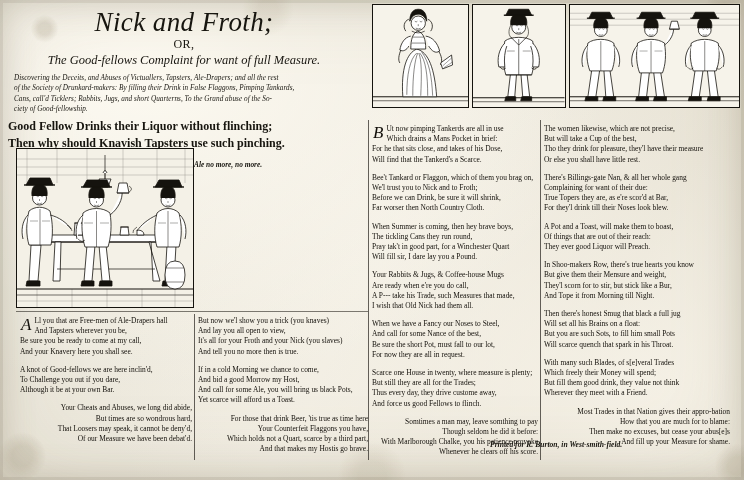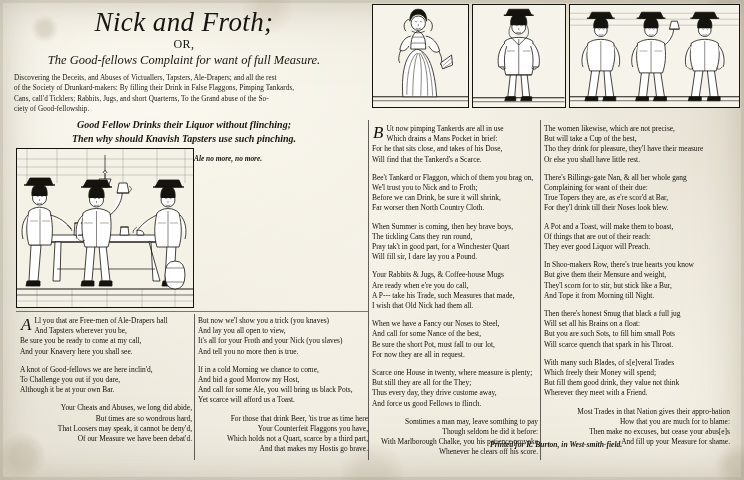--- a/index.html
+++ b/index.html
@@ -65,32 +65,32 @@
   }
   #subtitle {
     font-size: 12.5px;
     font-style: italic;
     line-height: 1.1;
     margin: 0 0 5px 0;
     white-space: nowrap;
   }
   #blurb {
     font-size: 7.2px;
+    font-style: italic;
     line-height: 1.42;
     text-align: left;
     padding: 0 4px 0 6px;
     letter-spacing: 0.05px;
   }
   #couplet {
-    font-size: 10px;
-    font-style: italic;
+    font-size: 12px;
     font-weight: bold;
     line-height: 1.45;
     margin-top: 4px;
-    text-align: center;
+    text-align: left;
   }
   #tune-line {
     font-size: 7.4px;
     font-style: italic;
     font-weight: bold;
     margin-top: 7px;
     text-align: center;
   }
 
   
@@ -533,21 +533,21 @@
         <div class="line">I wish that Old Nick had them all.</div>
       </div>
       <div class="stanza">
         <div class="line">When we have a Fancy our Noses to Steel,</div>
         <div class="line">And call for some Nance of the best,</div>
         <div class="line">Be sure the short Pot, must fall to our lot,</div>
         <div class="line">For now they are all in request.</div>
       </div>
       <div class="stanza">
         <div class="line">Scarce one House in twenty, where measure is plenty;</div>
-        <div class="line">But still they are all for the They;</div>
+        <div class="line">But still they are all for the Trades;</div>
         <div class="line">Thus every day, they drive custome away,</div>
         <div class="line">And force us good Fellows to flinch.</div>
       </div>
       <div class="stanza">
         <div class="line">Somtimes a man may, leave somthing to pay</div>
         <div class="line">Though seldom he did it before:</div>
         <div class="line">With Marlborough Chalke, you his patience provoke</div>
         <div class="line">Whenever he clears off his score.</div>
       </div>
     </div>

